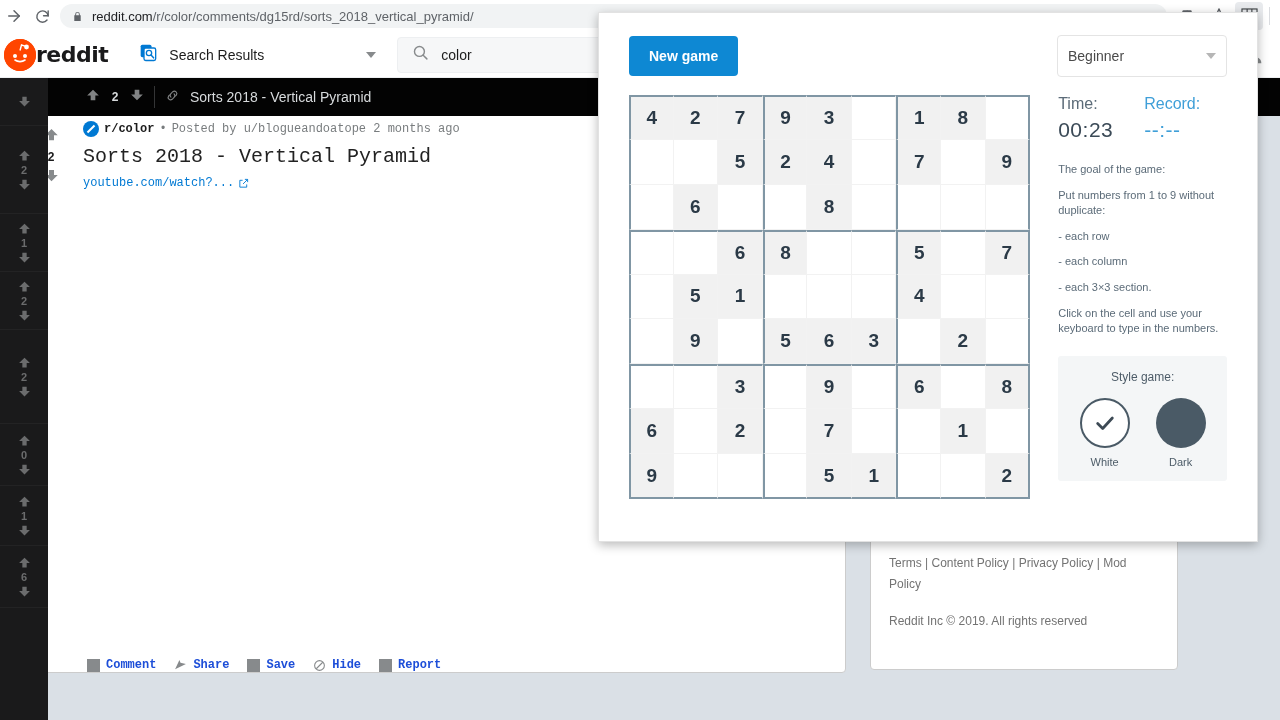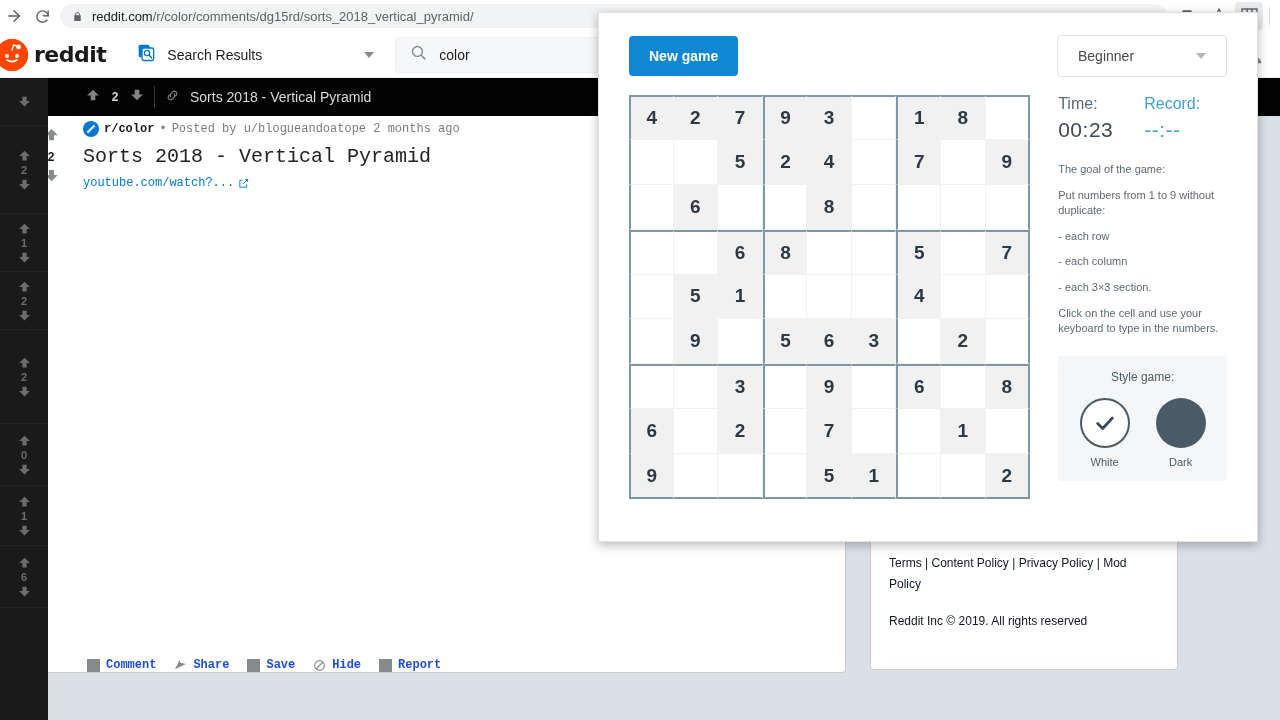--- a/index.html
+++ b/index.html
@@ -31,21 +31,21 @@
   .cicon.active { background: #e8eaed; border-radius: 4px; }
   .chrome-divider { width:1px; height:18px; background:#dadce0; margin:0 4px; }
 
   
   .page { position: absolute; left:0; top:32px; width:1280px; height:688px; background:#dae0e6; overflow:hidden; }
 
   .rheader {
     position:absolute; left:0; top:0; width:1280px; height:46px; background:#fff;
     display:flex; align-items:center; border-bottom:1px solid #edeff1; z-index:3;
   }
-  .reddit-logo { display:flex; align-items:center; gap:6px; margin-left:0px; }
+  .reddit-logo { display:flex; align-items:center; margin-left:8px; }
   .reddit-mark { width:32px; height:32px; border-radius:50%; background:#ff4500; position:relative; flex:none; margin-left:-4px;}
   .reddit-word { font-size:22px; font-weight:bold; color:#1a1a1b; letter-spacing:-0.5px; font-family:"DejaVu Sans", sans-serif;}
   .rdropdown {
     display:flex; align-items:center; height:36px; margin-left:22px; min-width:255px;
     padding:0 8px; border:1px solid transparent; border-radius:4px; gap:10px;
   }
   .rdd-label { font-size:14px; color:#1c1c1c; flex:1; }
   .caret { width:0;height:0;border-left:5px solid transparent;border-right:5px solid transparent;border-top:6px solid #878a8c; }
   .rsearch {
     display:flex; align-items:center; height:36px; flex:1; background:#f6f7f8;
@@ -81,41 +81,41 @@
   .sub-name { font-weight:bold; color:#1c1c1c; }
   .post-title { font-size:20px; font-weight:500; color:#222; margin-top:8px; line-height:1.2; }
   .post-link { display:flex; align-items:center; gap:4px; font-size:12px; color:#0079d3; margin-top:7px; }
   .post-actions { display:flex; align-items:center; gap:18px; font-size:12px; font-weight:bold; color:#1d4ed8; margin-top:468px; padding-left:4px;}
   .pa-item { display:flex; align-items:center; gap:6px; }
   .pa-glyph { width:13px; height:13px; background:#878a8c; flex:none; }
   .pa-glyph.share { background:transparent; }
 
   .right-col { position:absolute; left:870px; top:78px; width:308px; background:#fff; border:1px solid #ccc; border-radius:4px; height:560px; }
   .rc-links { text-align:center; font-size:13px; color:#1c1c1c; line-height:20px; padding-top:380px;}
-  .rc-footer { padding:22px 18px 0 18px; font-size:12px; color:#0f172a; line-height:21px; }
+  .rc-footer { padding:22px 18px 0 18px; font-size:12px; color:#737373; line-height:21px; }
   .rc-footer .copy { margin-top:16px; }
 
   
   .popup {
     position:absolute; left:598px; top:12px; width:660px; height:530px;
     background:#fff; border:1px solid #e2e2e2; box-shadow:0 3px 10px rgba(0,0,0,.28);
     z-index:10;
   }
   .popup-top { display:flex; align-items:center; padding:22px 30px 0 30px; }
   .btn {
     border:none; border-radius:4px; font-size:14px; font-weight:bold; color:#fff;
     cursor:pointer; font-family:"Liberation Sans", sans-serif;
   }
   .btn-new { background:#0e88d3; padding:12px 20px; }
   .btn-grey { background:#8c9ba5; padding:12px 18px; }
   .spacer { flex:1; }
   .hint-group { display:flex; gap:10px; }
   .level-select {
     margin-left:30px; width:170px; height:42px; border:1px solid #e4e4e4; border-radius:4px;
-    background:#fff; display:flex; align-items:center; padding:0 20px; font-size:14px; color:#4a4a4a;
+    background:#fff; display:flex; align-items:center; padding:0 10px; font-size:14px; color:#4a4a4a;
   }
   .level-select .sel-caret { margin-left:auto; width:0;height:0;border-left:5px solid transparent;border-right:5px solid transparent;border-top:6px solid #b6b6b6; }
 
   .popup-main { display:flex; padding:18px 30px 0 30px; }
 
   .board { width:404px; height:404px; display:grid; grid-template-columns:repeat(9,1fr); grid-template-rows:repeat(9,1fr); background:#fff; }
   .cell {
     display:flex; align-items:center; justify-content:center;
     font-size:19px; font-weight:bold; color:#2b3a47;
     border-right:1px solid #f2f2f2; border-bottom:1px solid #f2f2f2;

